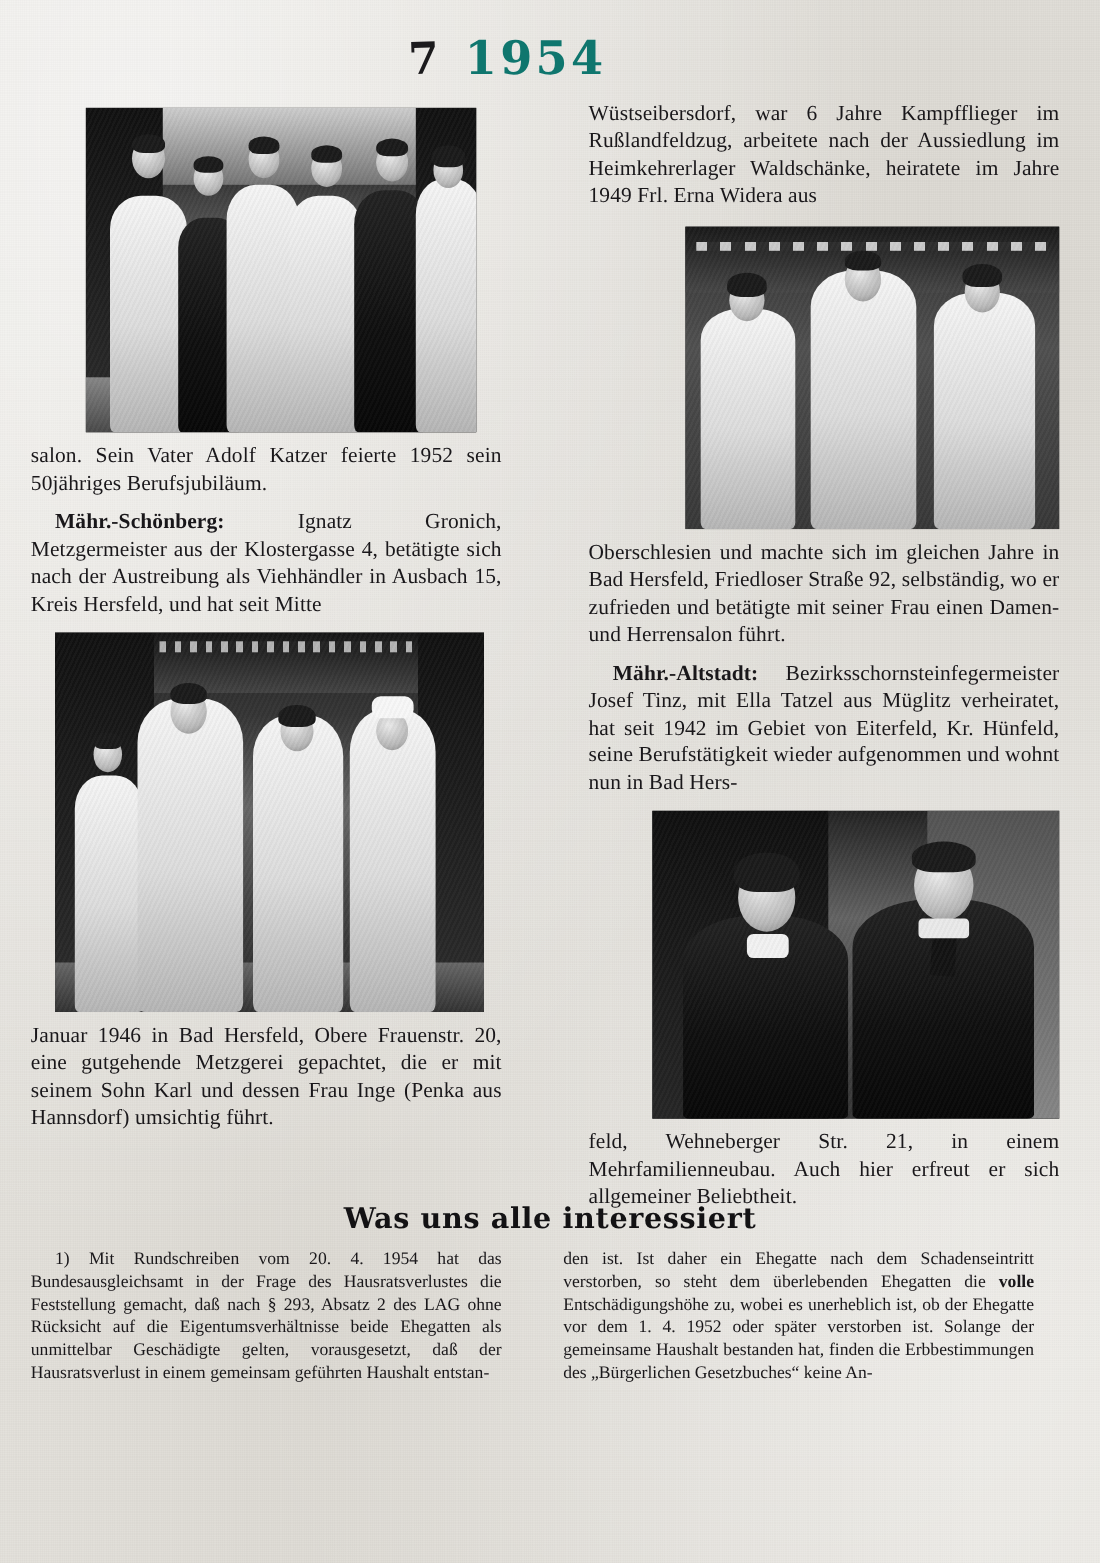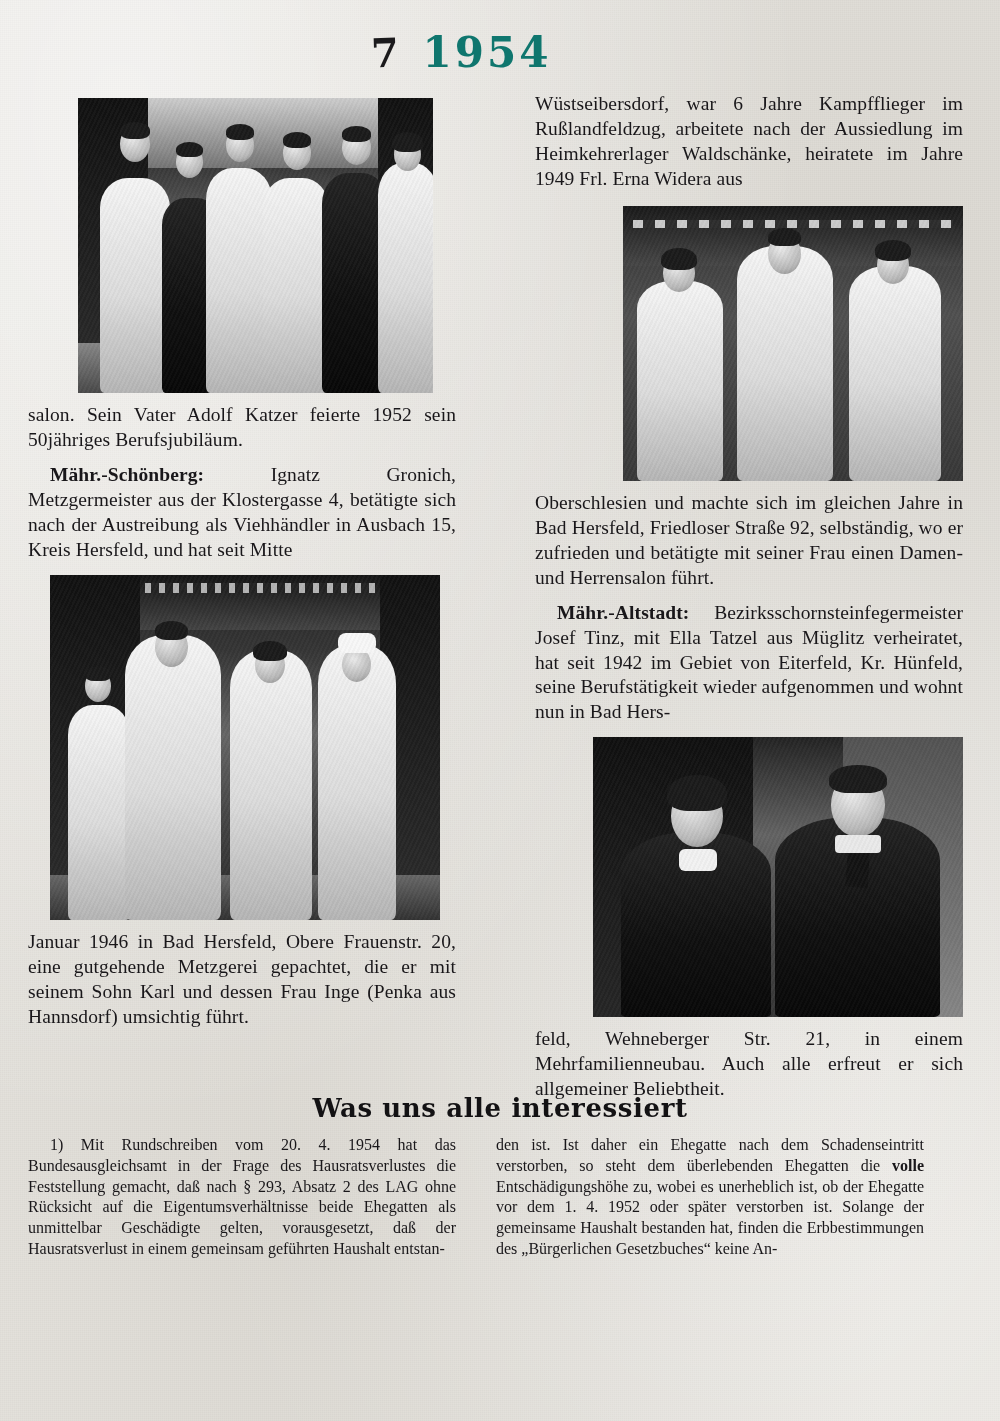--- a/index.html
+++ b/index.html
@@ -144,21 +144,21 @@
 
   .bottom-col {
     position: absolute;
     width: 428px;
     text-align: justify;
     font-size: 16px;
     line-height: 1.3;
     top: 1135px;
   }
   .bottom-left  { left: 28px; }
-  .bottom-right { left: 496px; }
+  .bottom-right { left: 512px; }
 </style>
 </head>
 <body>
 
 <div class="page">
   <div class="layer">
 
     <div class="header">
       <span class="hdr-num">7</span>
       <span class="hdr-year">1954</span>
@@ -275,21 +275,21 @@
         <div style="position:absolute;left:86px;top:112px;width:38px;height:22px;background:#efece4;border-radius:6px;"></div>
 
         <div class="figure dark" style="left:182px;width:165px;height:200px;border-radius:45% 45% 4% 4% / 22% 22% 2% 2%;"></div>
         <div class="head" style="left:238px;top:36px;width:54px;height:64px;"></div>
         <div class="hair" style="left:236px;top:28px;width:58px;height:28px;"></div>
         <div style="position:absolute;left:254px;top:104px;width:22px;height:46px;background:#1a1818;transform:rotate(4deg);"></div>
         <div style="position:absolute;left:242px;top:98px;width:46px;height:18px;background:#e8e4da;border-radius:4px;"></div>
         <div class="grain"></div>
       </div>
 
-      <p class="body" style="margin-top:6px;">feld, Wehneberger Str. 21, in einem Mehrfamilienneubau. Auch alle erfreut er sich allgemeiner Beliebtheit.</p>
+      <p class="body" style="margin-top:6px;">feld, Wehneberger Str. 21, in einem Mehrfamilienneubau. Auch hier erfreut er sich allgemeiner Beliebtheit.</p>
     </div>
 
     <div class="section-title">Was uns alle interessiert</div>
 
     <div class="bottom-col bottom-left">
       <p class="body indent">1) Mit Rundschreiben vom 20. 4. 1954 hat das Bundesausgleichsamt in der Frage des Hausratsverlustes die Feststellung gemacht, daß nach § 293, Absatz 2 des LAG ohne Rücksicht auf die Eigentumsverhältnisse beide Ehegatten als unmittelbar Geschädigte gelten, vorausgesetzt, daß der Hausratsverlust in einem gemeinsam geführten Haushalt entstan-</p>
     </div>
 
     <div class="bottom-col bottom-right">
       <p class="body">

